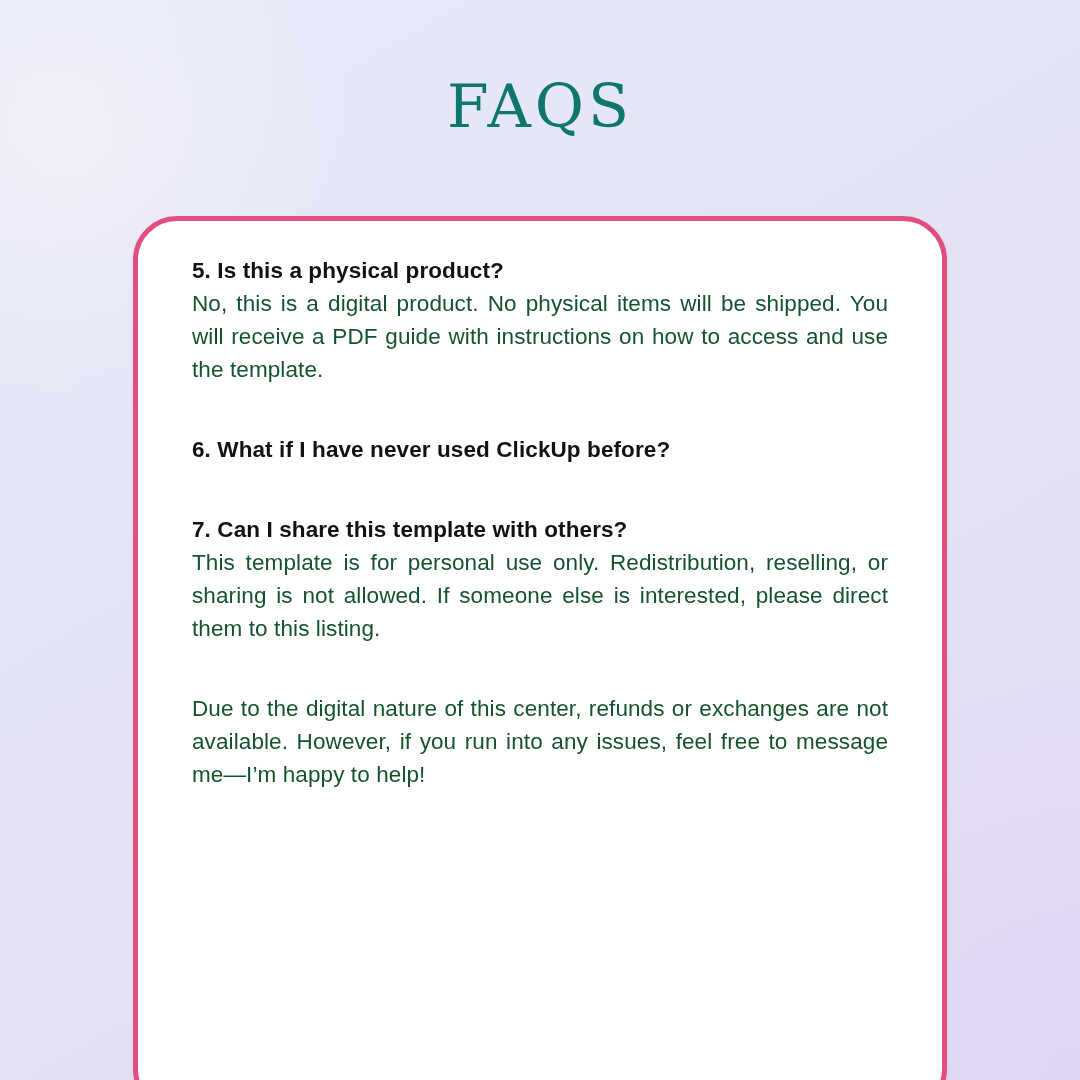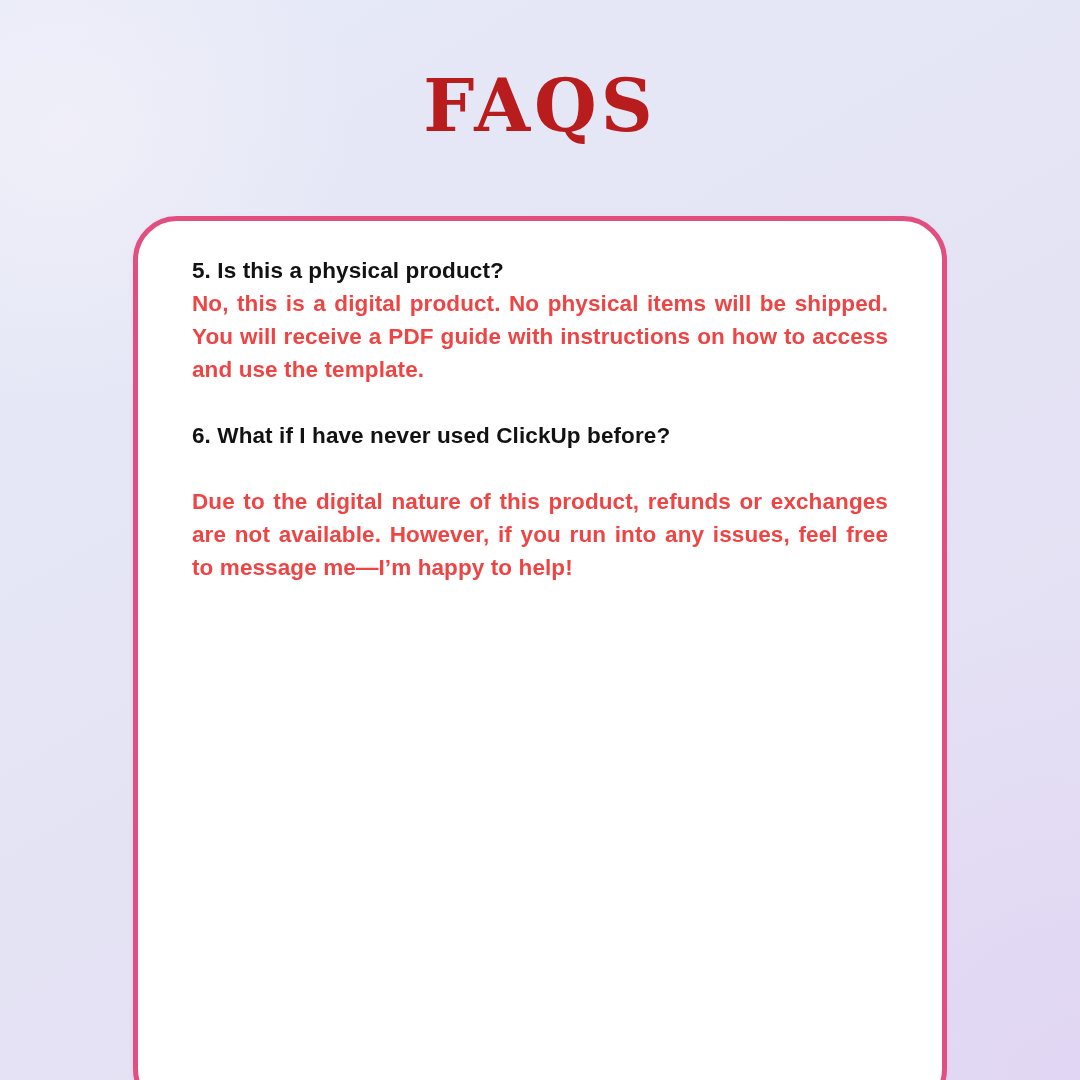--- a/index.html
+++ b/index.html
@@ -18,73 +18,77 @@
       radial-gradient(720px 720px at 100% 100%, rgba(221,210,243,0.65), rgba(221,210,243,0) 65%),
       linear-gradient(150deg, #e6eaf8 0%, #e4e3f4 55%, #e6def4 100%);
   }
   .page-title {
     position: absolute;
     top: 46px;
     left: 0;
     width: 100%;
     text-align: center;
     font-family: "DejaVu Serif", "Liberation Serif", serif;
-    font-size: 72px;
-    font-weight: 700;
+    font-size: 60px;
+    font-weight: 400;
     letter-spacing: 4px;
-    color: #b91c1c;
+    color: #0f766e;
     line-height: 120px;
   }
   .faq-card {
     position: absolute;
     left: 133px;
     top: 216px;
     width: 814px;
     height: 897px;
     box-sizing: border-box;
     background: #ffffff;
     border: 5px solid #e14e80;
     border-radius: 44px;
     padding: 33px 54px 40px 54px;
     box-shadow: 0 2px 4px rgba(180,80,130,0.12);
   }
   .faq-item { margin: 0; }
-  .faq-item + .faq-item { margin-top: 33px; }
+  .faq-item + .faq-item { margin-top: 47px; }
   .faq-question {
     margin: 0;
     font-size: 22.5px;
     font-weight: 700;
     line-height: 33px;
     color: #121212;
     letter-spacing: 0.1px;
   }
   .faq-answer {
     margin: 0;
     font-size: 22.5px;
-    font-weight: 700;
+    font-weight: 400;
     line-height: 33px;
-    color: #ef4444;
+    color: #14532d;
     text-align: justify;
     letter-spacing: 0.1px;
   }
 </style>
 </head>
 <body>
 
 <div class="page-title">FAQS</div>
 
 <div class="faq-card">
 
   <div class="faq-item">
     <h3 class="faq-question">5. Is this a physical product?</h3>
     <p class="faq-answer">No, this is a digital product. No physical items will be shipped. You will receive a PDF guide with instructions on how to access and use the template.</p>
   </div>
 
   <div class="faq-item">
     <h3 class="faq-question">6. What if I have never used ClickUp before?</h3>
   </div>
 
+  <div class="faq-item">
+    <h3 class="faq-question">7. Can I share this template with others?</h3>
+    <p class="faq-answer">This template is for personal use only. Redistribution, reselling, or sharing is not allowed. If someone else is interested, please direct them to this listing.</p>
+  </div>
 
   <div class="faq-item">
-    <p class="faq-answer">Due to the digital nature of this product, refunds or exchanges are not available. However, if you run into any issues, feel free to message me—I’m happy to help!</p>
+    <p class="faq-answer">Due to the digital nature of this center, refunds or exchanges are not available. However, if you run into any issues, feel free to message me—I’m happy to help!</p>
   </div>
 
 </div>
 
 </body></html>

